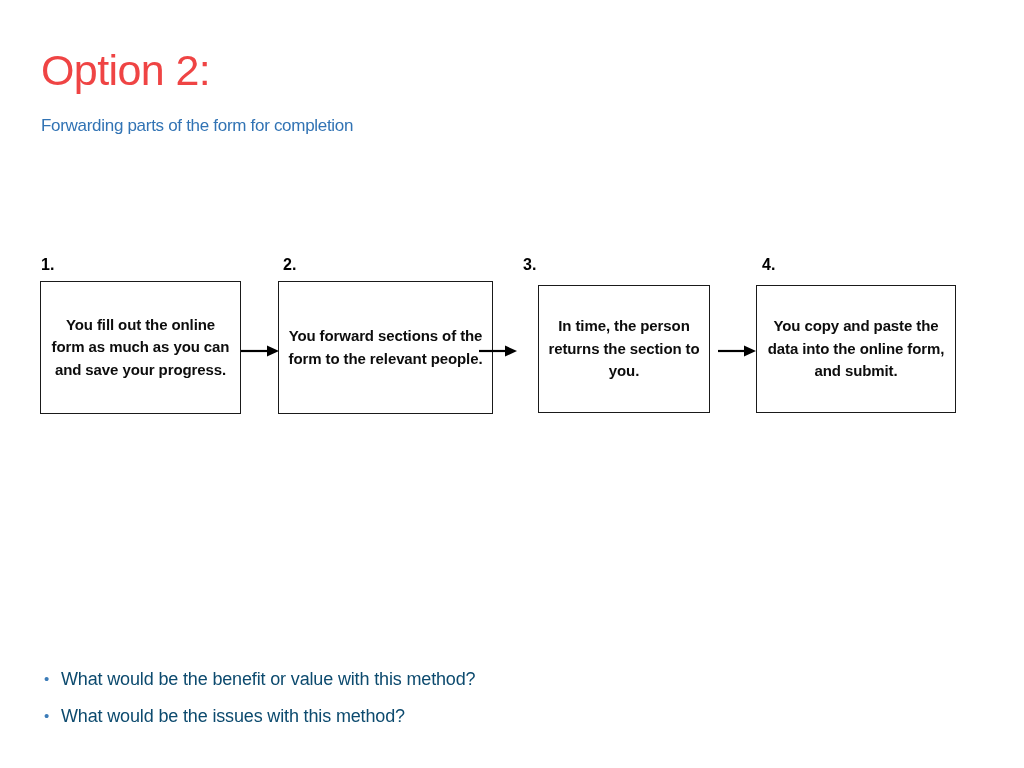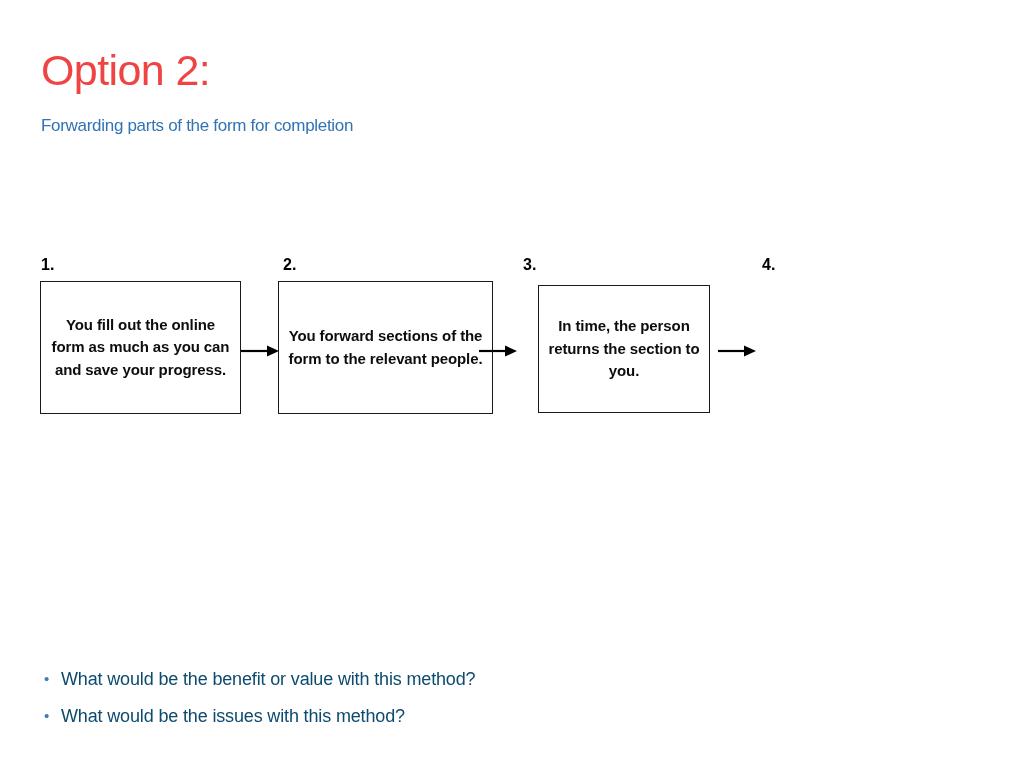--- a/index.html
+++ b/index.html
@@ -163,20 +163,23 @@
   <div class="step-box" id="step-3-box">
     <span class="step-text">In time, the person returns the section to you.</span>
   </div>
 
   <svg class="arrow" id="arrow-3-4" viewBox="0 0 38 14">
     <line x1="0" y1="7" x2="28" y2="7" stroke="#000000" stroke-width="2.2"></line>
     <polygon points="26,1.5 38,7 26,12.5" fill="#000000"></polygon>
   </svg>
 
   <div class="step-number" id="step-4-number">4.</div>
+  <div class="step-box" id="step-4-box">
+    <span class="step-text">You copy and paste the data into the online form, and submit.</span>
+  </div>
 
 </div>
 
 <div class="bullet-list">
 
   <div class="bullet-row">
     <span class="bullet-marker">•</span>
     <span class="bullet-text">What would be the benefit or value with this method?</span>
   </div>
 

